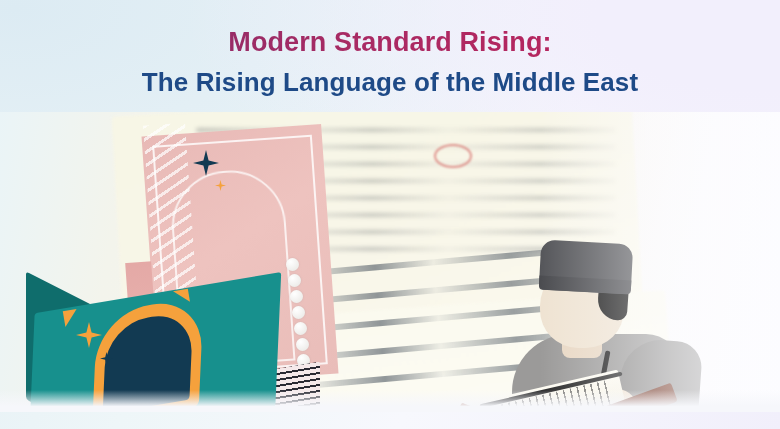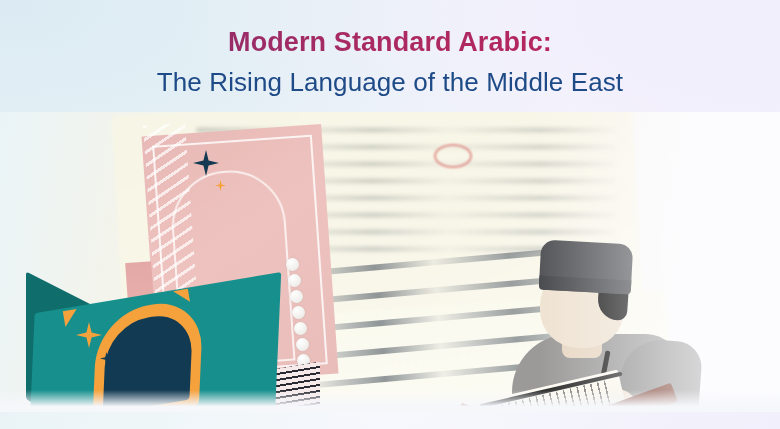--- a/index.html
+++ b/index.html
@@ -201,21 +201,21 @@
 
   
   #title-block{position:absolute;left:0;top:0;width:780px;text-align:center;z-index:20;}
   .h-main{
     margin:27px 0 0 0;font-size:27px;font-weight:bold;letter-spacing:.1px;
     background:linear-gradient(90deg,#7b2f6d 0%,#a82a63 45%,#c4215a 100%);
     -webkit-background-clip:text;background-clip:text;color:transparent;
     -webkit-text-fill-color:transparent;
   }
   .h-sub{
-    margin:9px 0 14px 0;font-size:26px;font-weight:normal;color:#1e4a87;letter-spacing:.1px;text-align:center;
+    margin:9px 0 14px 0;font-size:26px;font-weight:bold;color:#1e4a87;letter-spacing:.1px;text-align:center;
   }
 </style>
 </head>
 <body>
 
 <div id="stage">
 
   <div id="photo">
 
     <div class="page main"></div>
@@ -304,17 +304,17 @@
       <i></i>
     </div>
   <div class="spark" style="left:193px;top:150px;width:26px;height:26px;color:#123a52;">
       <i></i>
     </div>
   <div class="spark" style="left:215px;top:180px;width:11px;height:11px;color:#f5a13c;">
       <i></i>
     </div>
 
   <div id="title-block">
-    <h1 class="h-main">Modern Standard Arabic:</h1>
+    <h1 class="h-main">Modern Standard Rising:</h1>
     <h2 class="h-sub">The Rising Language of the Middle East</h2>
   </div>
 
 </div>
 
 </body></html>

